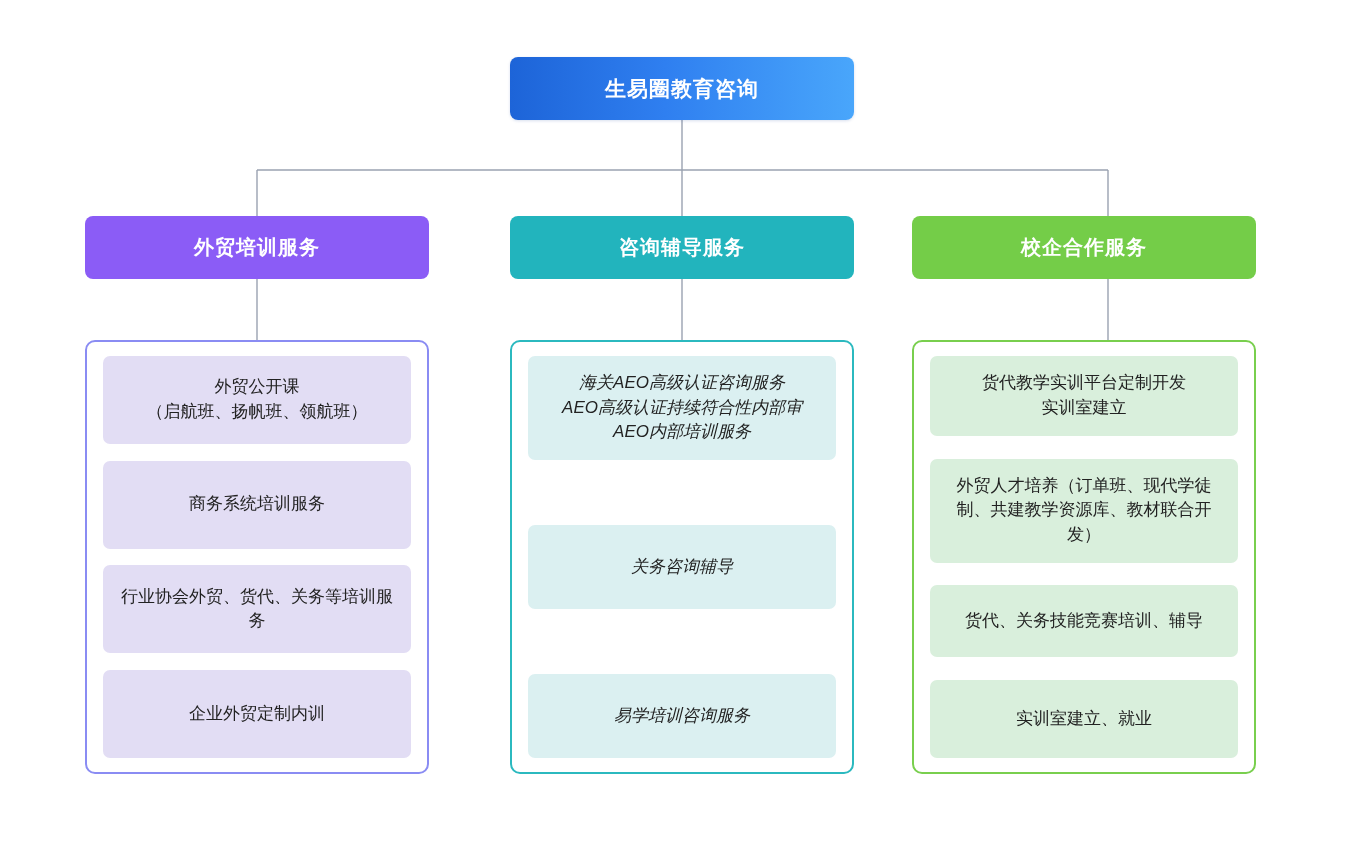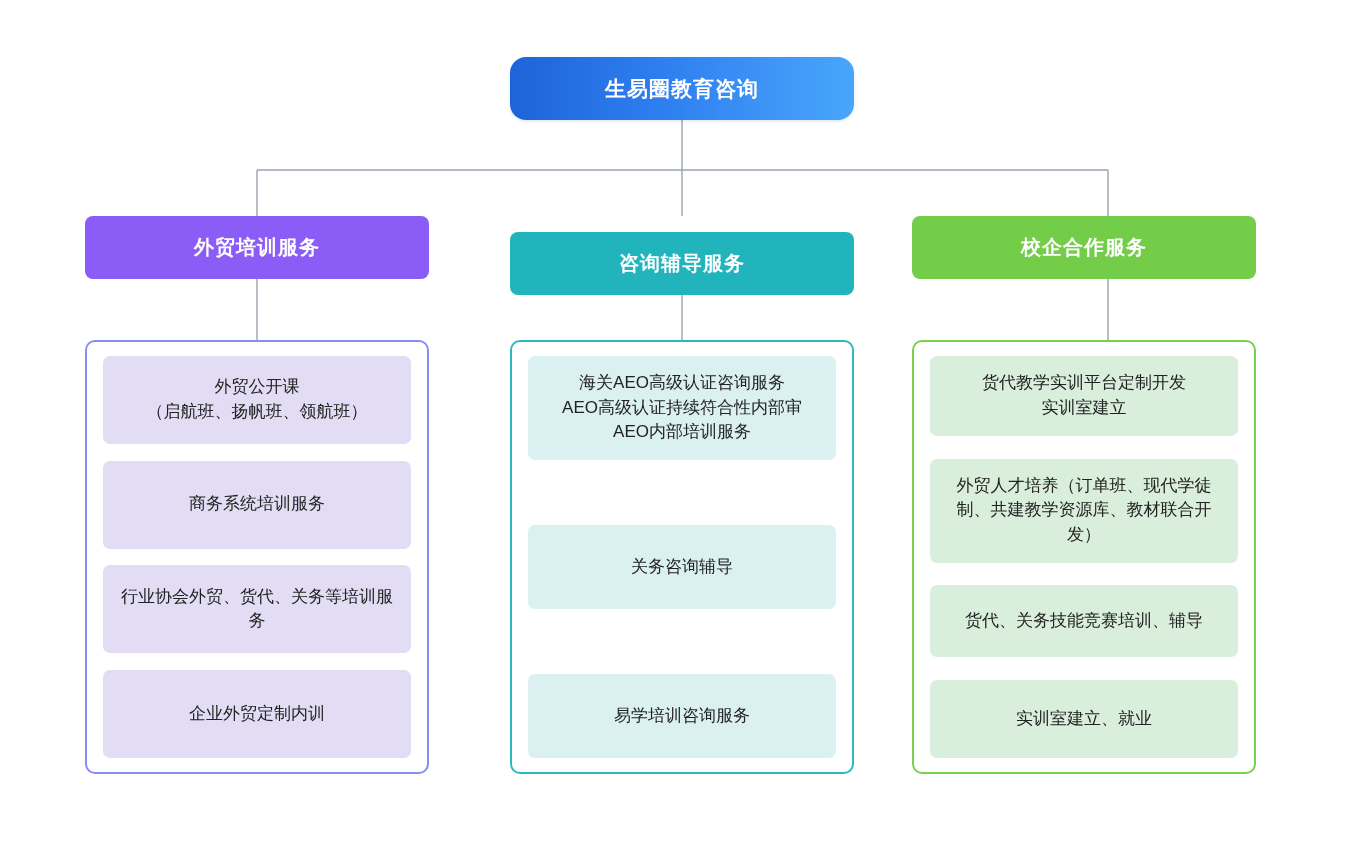--- a/index.html
+++ b/index.html
@@ -33,21 +33,21 @@
     pointer-events: none;
   }
 
   
   .root-node {
     position: absolute;
     left: 510px;
     top: 57px;
     width: 344px;
     height: 63px;
-    border-radius: 16px;
+    border-radius: 8px;
     background: linear-gradient(90deg, #1d64d8 0%, #2f7ff0 45%, #49a6fb 100%);
     color: #ffffff;
     font-size: 21px;
     font-weight: bold;
     letter-spacing: 1px;
     display: flex;
     align-items: center;
     justify-content: center;
     box-shadow: 0 1px 3px rgba(40,80,160,0.18);
   }
@@ -69,40 +69,40 @@
     color: #ffffff;
     font-size: 20px;
     font-weight: bold;
     letter-spacing: 1px;
     display: flex;
     align-items: center;
     justify-content: center;
     box-sizing: border-box;
   }
   .cat-header.purple { background: #8b5cf6; }
-  .cat-header.teal   { background: #22b4bd; margin-top: 16px; }
+  .cat-header.teal   { background: #22b4bd; }
   .cat-header.green  { background: #74cd48; }
 
   .group-box {
     position: absolute;
     top: 124px;     
     left: 0;
     width: 344px;
     height: 434px;  
     box-sizing: border-box;
     border: 2px solid #7b80f0;
     border-radius: 10px;
     background: #ffffff;
     padding: 14px 16px;
     display: flex;
     flex-direction: column;
     justify-content: space-between;
   }
   .group-box.purple { border-color: #8a8cf3; }
-  .group-box.teal   { border-color: #2bb9bf; }
+  .group-box.teal   { border-color: #2bb9bf; font-style: italic; }
   .group-box.green  { border-color: #79cf4e; }
 
   .leaf {
     box-sizing: border-box;
     border-radius: 7px;
     color: #222222;
     font-size: 17px;
     line-height: 1.45;
     text-align: center;
     display: flex;

